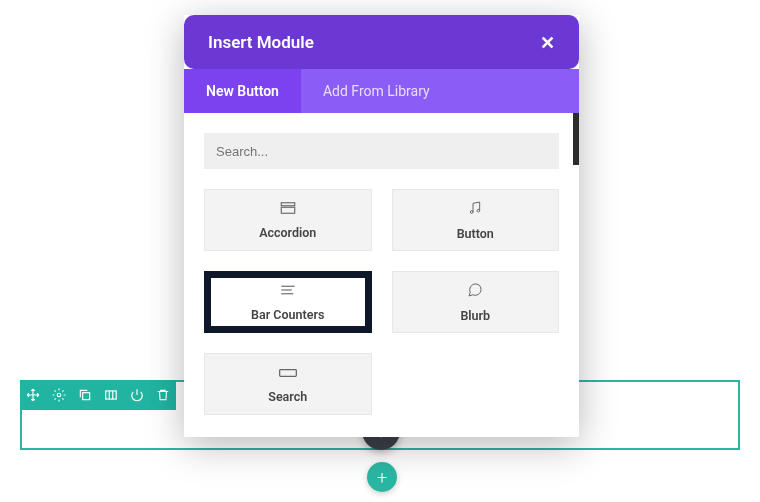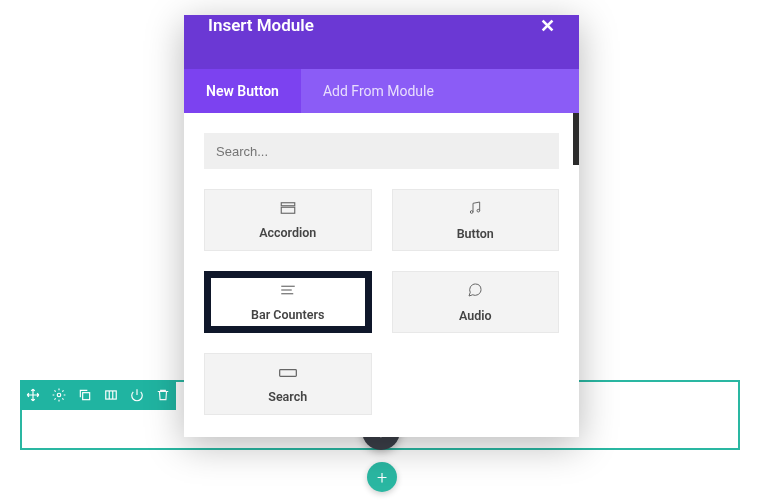--- a/index.html
+++ b/index.html
@@ -61,23 +61,24 @@
     width: 395px;
     background: #fff;
     box-shadow: 0 8px 36px rgba(0,0,0,0.28);
     z-index: 10;
   }
   .modal-header {
     background: #6b38d4;
     color: #fff;
     height: 54px;
     display: flex;
-    align-items: flex-start;
+    align-items: center;
     justify-content: space-between;
     padding: 0 24px;
+    border-radius: 10px;
   }
   .modal-title { font-size: 17px; font-weight: 600; }
   .close-x { cursor: pointer; font-size: 18px; font-weight: bold; }
 
   .modal-tabs {
     background: #8b5cf6;
     height: 44px;
     display: flex;
     align-items: stretch;
   }
@@ -191,21 +192,21 @@
   <span>+</span>
 </div>
 
 <div class="modal">
   <div class="modal-header">
     <div class="modal-title">Insert Module</div>
     <div class="close-x">✕</div>
   </div>
   <div class="modal-tabs">
     <div class="modal-tab active">New Button</div>
-    <div class="modal-tab">Add From Module</div>
+    <div class="modal-tab">Add From Library</div>
   </div>
   <div class="modal-body">
     <div class="scroll-hint"></div>
     <input class="search-box" type="text" placeholder="Search..." style="">
     <div class="grid">
 
       <div class="module-card">
         <span class="icon">
           <svg width="18" height="14" viewBox="0 0 24 18" stroke-width="1.5">
               <rect x="3" y="2" width="18" height="4"></rect>
@@ -236,21 +237,21 @@
         </span>
         <span class="label">Bar Counters</span>
       </div>
 
       <div class="module-card">
         <span class="icon">
           <svg width="18" height="16" viewBox="0 0 24 24" stroke-width="1.5">
               <path d="M21 11.5a8.38 8.38 0 0 1-.9 3.8 8.5 8.5 0 0 1-7.6 4.7 8.38 8.38 0 0 1-3.8-.9L3 21l1.9-5.7a8.38 8.38 0 0 1-.9-3.8 8.5 8.5 0 0 1 4.7-7.6 8.38 8.38 0 0 1 3.8-.9h.5a8.48 8.48 0 0 1 8 8v.5z"></path>
             </svg>
         </span>
-        <span class="label">Audio</span>
+        <span class="label">Blurb</span>
       </div>
 
 
       <div class="module-card">
         <span class="icon">
           <svg width="20" height="12" viewBox="0 0 24 12" stroke-width="1.5">
               <rect x="2" y="2" width="20" height="8" rx="1"></rect>
             </svg>
         </span>
         <span class="label">Search</span>

